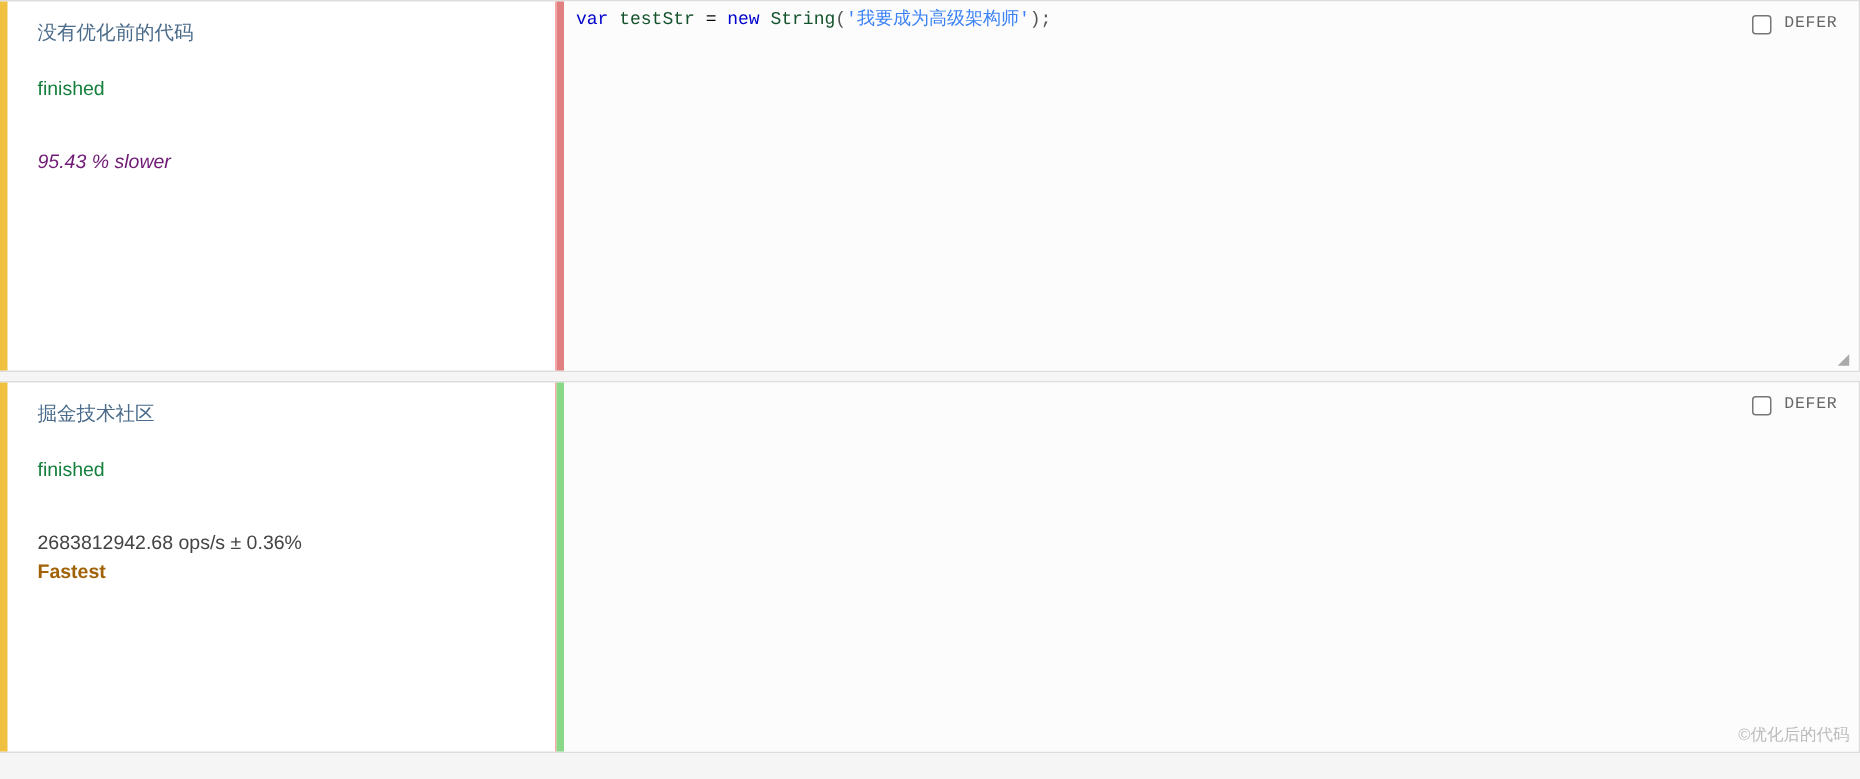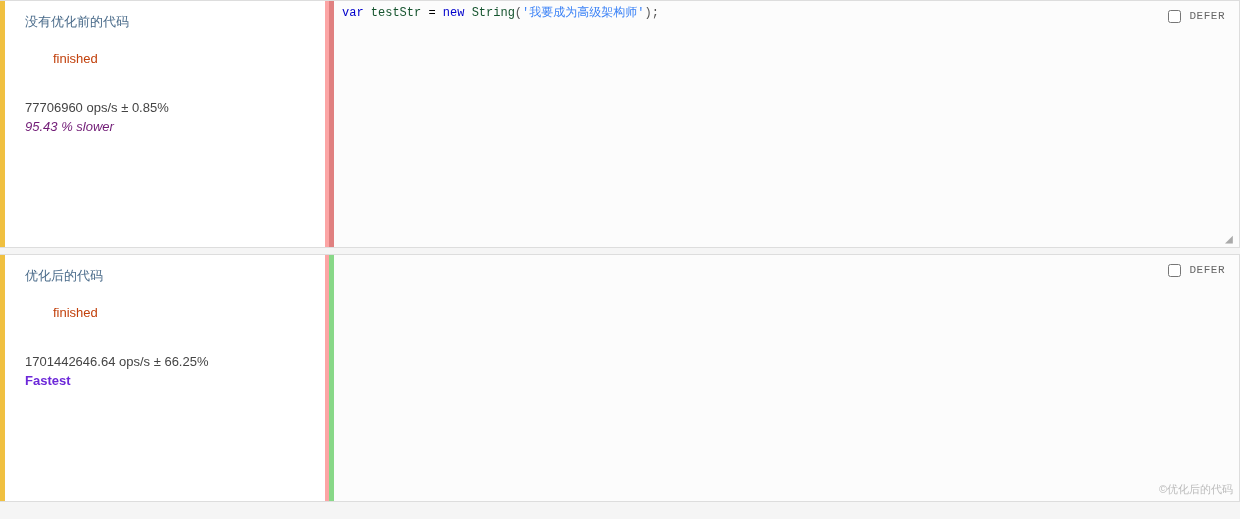--- a/index.html
+++ b/index.html
@@ -17,50 +17,49 @@
       border: 1px solid #ddd;
       border-left: none;
       position: relative;
     }
     .accent-left {
       width: 5px;
       background: #f0c040;
       flex-shrink: 0;
     }
     .left-panel {
-      width: 324px;
+      width: 366px;
       padding: 12px 16px 16px 20px;
-      border-right: 4px solid #fca5a5;
+      border-right: 1px solid #fca5a5;
       flex-shrink: 0;
     }
     .title {
       color: #4a6b8a;
       font-size: 13px;
       margin-bottom: 20px;
     }
     .status {
-      color: #c2410c;
+      color: #15803d;
       font-size: 13px;
       margin-bottom: 34px;
-      margin-left: 28px;
     }
     .ops {
       color: #444;
       font-size: 13px;
       margin-bottom: 4px;
     }
     .result {
       color: #701a75;
       font-style: italic;
       font-size: 13px;
     }
     .result.fastest {
       font-weight: bold;
       font-style: normal;
-      color: #6d28d9;
+      color: #a16207;
     }
     .left-panel.slow { min-height: 246px; }
     .left-panel.fast { min-height: 246px; }
     .code-wrap {
       flex: 1;
       position: relative;
       display: flex;
     }
     .code-accent {
       width: 5px;
@@ -118,42 +117,41 @@
     }
   </style>
 </head>
 <body>
 
 <div class="bench-row">
   <div class="accent-left"></div>
   <div class="left-panel slow">
     <div class="title">没有优化前的代码</div>
     <div class="status">finished</div>
-    <div class="ops">77706960 ops/s ± 0.85%</div>
     <div class="result">95.43 % slower</div>
   </div>
   <div class="code-wrap">
     <div class="code-accent red"></div>
     <div class="code-area">
       <div class="code-line"><span class="kw">var</span><span class="ident"> testStr </span><span class="op">=</span><span class="kw"> new </span><span class="ident">String</span><span class="punct">(</span><span class="str">'我要成为高级架构师'</span><span class="punct">)</span><span class="punct">;</span></div>
       <div class="defer-box">
         <input type="checkbox" style="">
         <span>DEFER</span>
       </div>
       <div class="resize-handle">◢</div>
     </div>
   </div>
 </div>
 
 <div class="bench-row">
   <div class="accent-left"></div>
   <div class="left-panel fast">
-    <div class="title">优化后的代码</div>
+    <div class="title">掘金技术社区</div>
     <div class="status">finished</div>
-    <div class="ops">1701442646.64 ops/s ± 66.25%</div>
+    <div class="ops">2683812942.68 ops/s ± 0.36%</div>
     <div class="result fastest">Fastest</div>
   </div>
   <div class="code-wrap">
     <div class="code-accent green"></div>
     <div class="code-area">
       <div class="defer-box">
         <input type="checkbox" style="">
         <span>DEFER</span>
       </div>
     </div>

